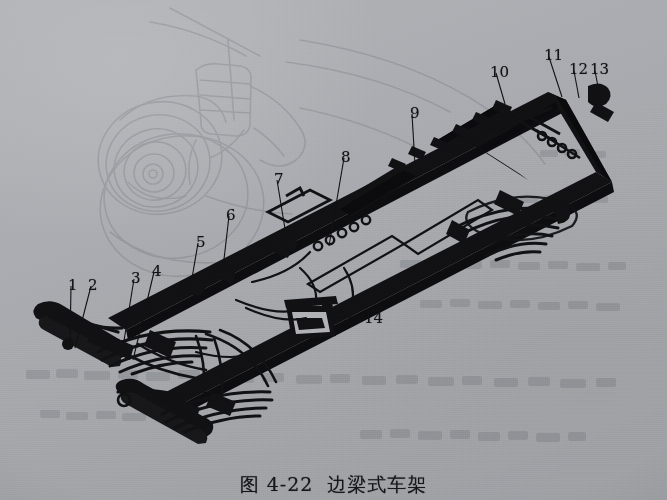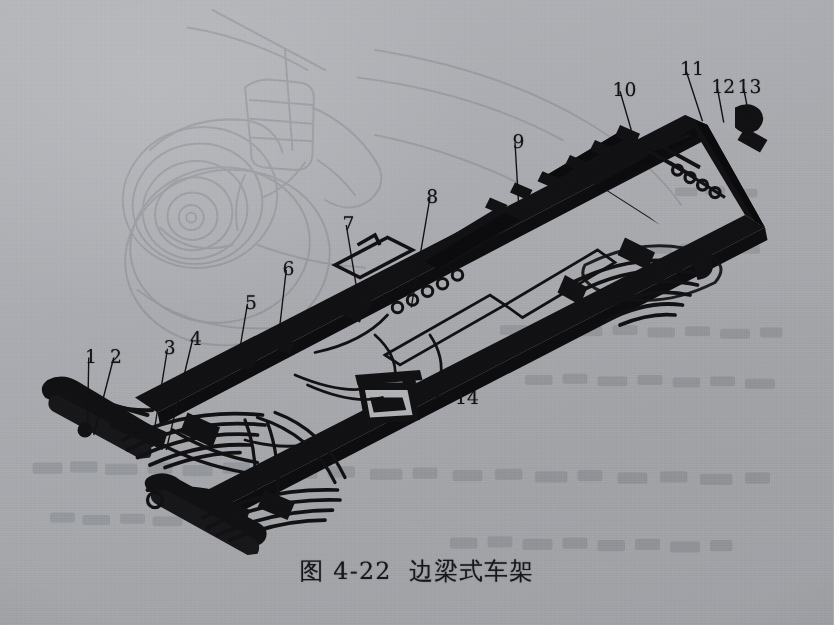--- a/index.html
+++ b/index.html
@@ -24,21 +24,21 @@
     mix-blend-mode:overlay;
   }
   #vign{
     position:absolute;inset:0;pointer-events:none;
     background:radial-gradient(ellipse 125% 115% at 50% 45%, rgba(0,0,0,0) 55%, rgba(0,0,0,.16) 100%);
   }
   .art{position:absolute;left:0;top:0;width:667px;height:500px;}
   #ghost{opacity:.17;}
   #bleed{opacity:.13;}
   #caption{
-    position:absolute;left:0;right:0;top:444px;text-align:center;
+    position:absolute;left:0;right:0;top:472px;text-align:center;
     font-size:19px;color:#17171a;letter-spacing:1px;
     font-family:"DejaVu Serif","Liberation Serif",serif;
     text-shadow:0 0 1px rgba(0,0,0,.45);
   }
   #caption .fignum{margin-right:14px;}
   .lbl{
     position:absolute;font-size:15px;color:#121215;line-height:1;
     font-family:"DejaVu Serif","Liberation Serif",serif;
     text-shadow:0 0 1px rgba(0,0,0,.4);
   }

